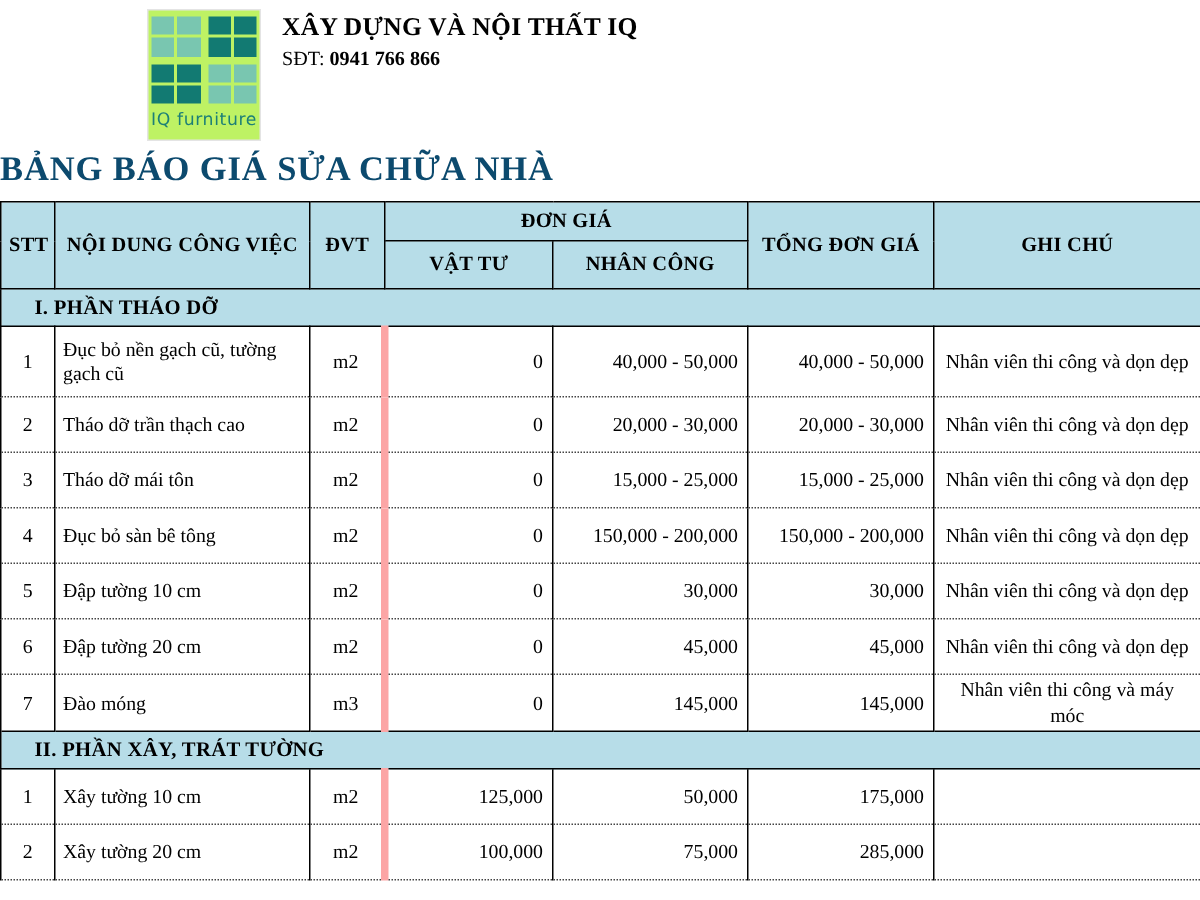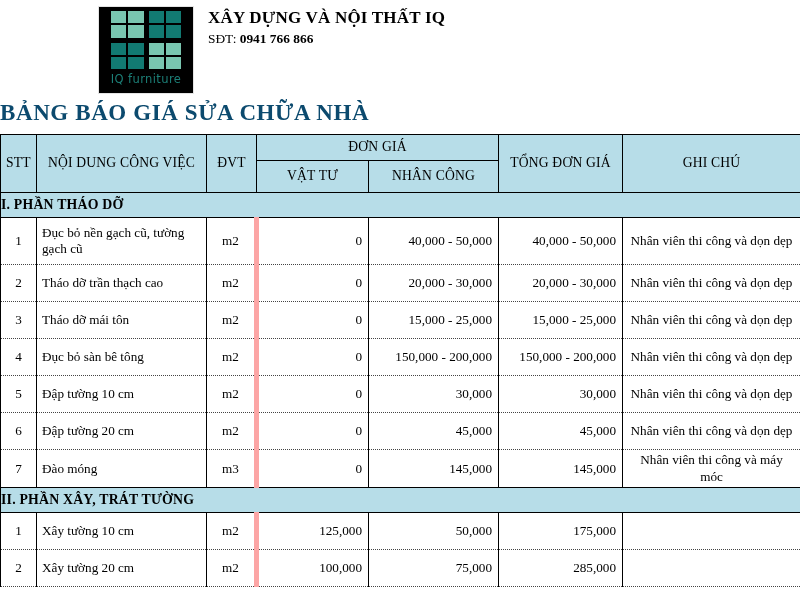--- a/index.html
+++ b/index.html
@@ -16,26 +16,26 @@
     color: #000000;
   }
 
   
   .letterhead {
     display: flex;
     align-items: flex-start;
     padding: 6px 0 4px 0;
   }
   .logo-box {
-    width: 96px;
+    width: 76px;
     height: 88px;
     margin-left: 98px;
     margin-right: 14px;
     border: 1px solid #e4e4e4;
-    background: #000000;
+    background: #bef264;
     box-sizing: border-box;
     display: flex;
     align-items: center;
     justify-content: center;
     flex: none;
   }
   .logo-inner {
     width: 76px;
     height: 78px;
     display: flex;
@@ -113,35 +113,35 @@
   table.quote td {
     border: 1px solid #000000;
     padding: 2px 5px;
     vertical-align: middle;
     box-sizing: border-box;
   }
 
   thead th {
     background: #b7dde8;
     text-align: center;
-    font-weight: normal;
+    font-weight: bold;
     font-size: 13.6px;
     letter-spacing: 0.2px;
     line-height: 1.2;
   }
   thead th.sub { height: 32px; }
   thead th.grp { height: 26px; }
 
   tr.section td {
     background: #b7dde8;
     font-weight: bold;
     font-size: 13.8px;
     text-align: left;
     height: 25px;
-    padding-left: 0;
+    padding-left: 22px;
     letter-spacing: 0.2px;
   }
 
   tr.item td {
     border-top: 1px dotted #444444;
     border-bottom: 1px dotted #444444;
     height: 37px;
   }
   tr.item td.stt   { text-align: center; border-left: 1px solid #000; border-right: 1px solid #000; }
   tr.item td.desc  { text-align: left;  border-right: 1px solid #000; }

